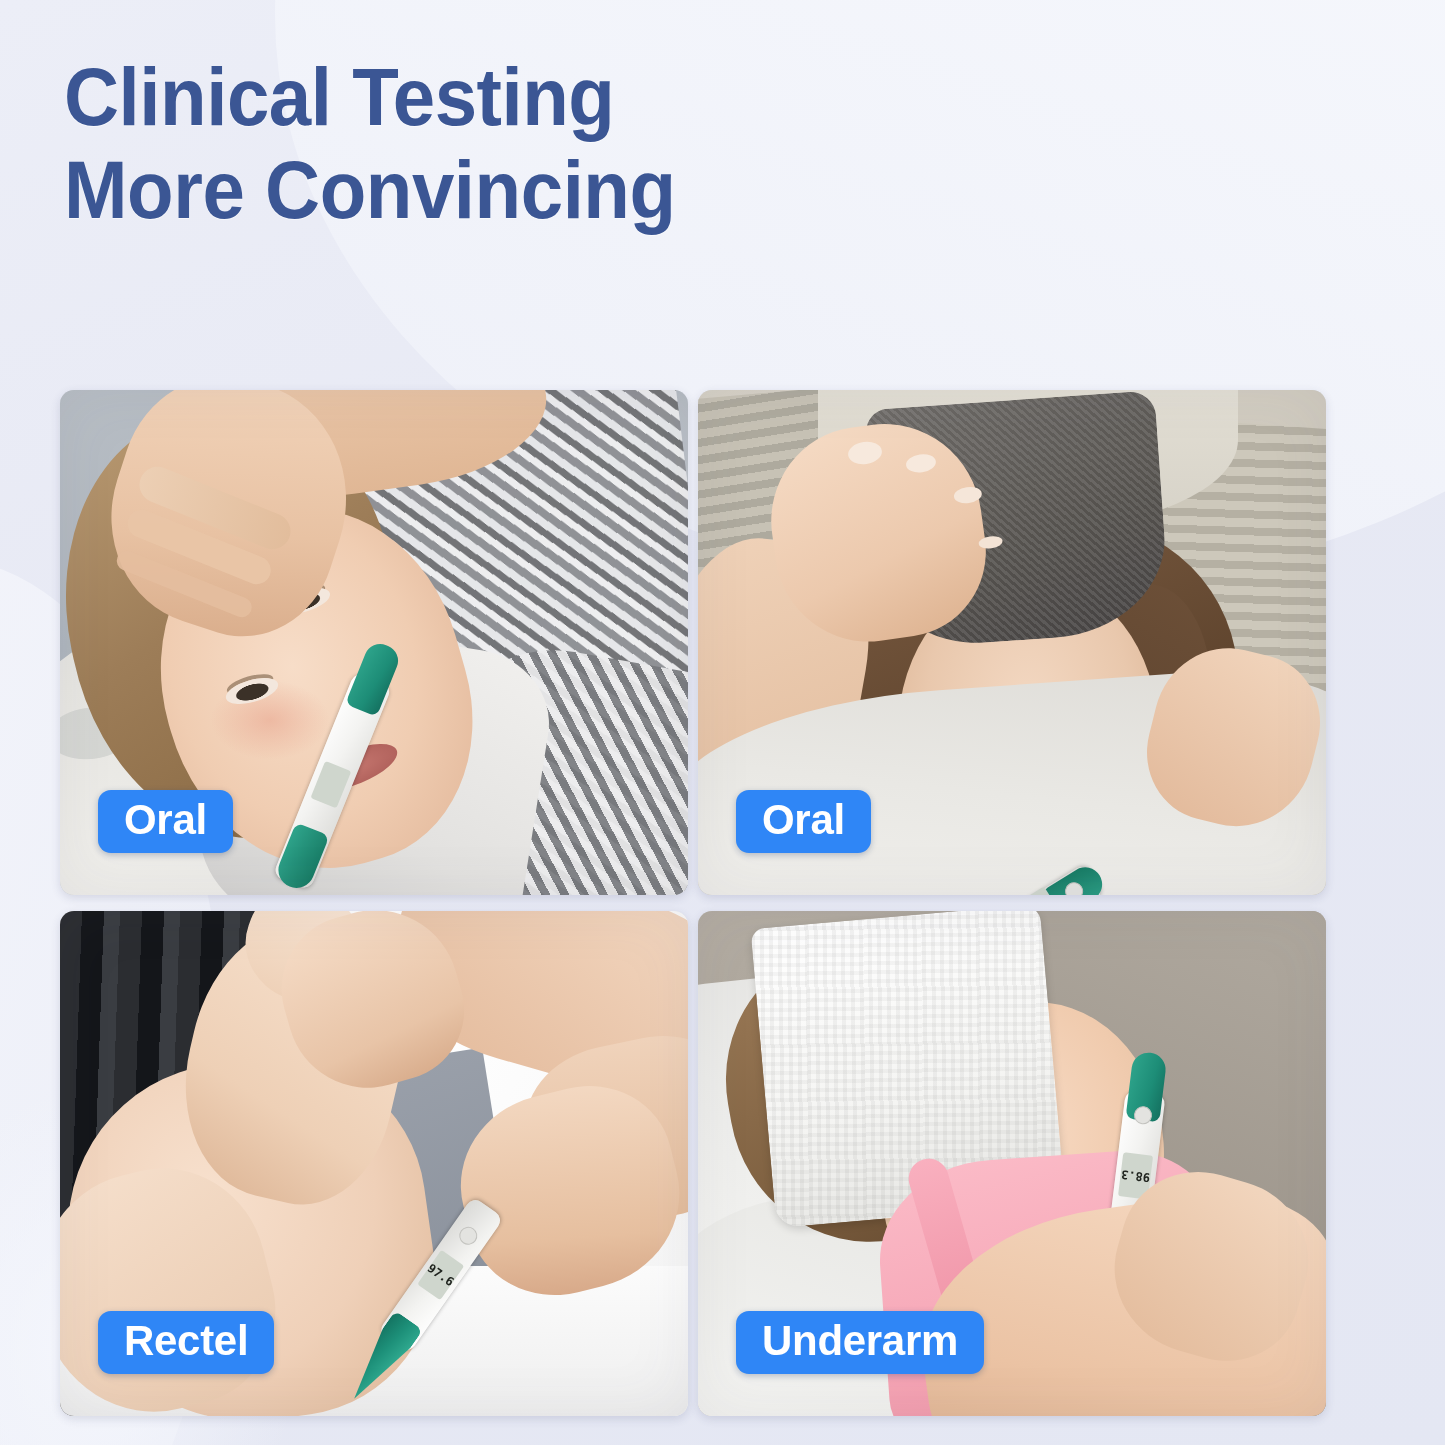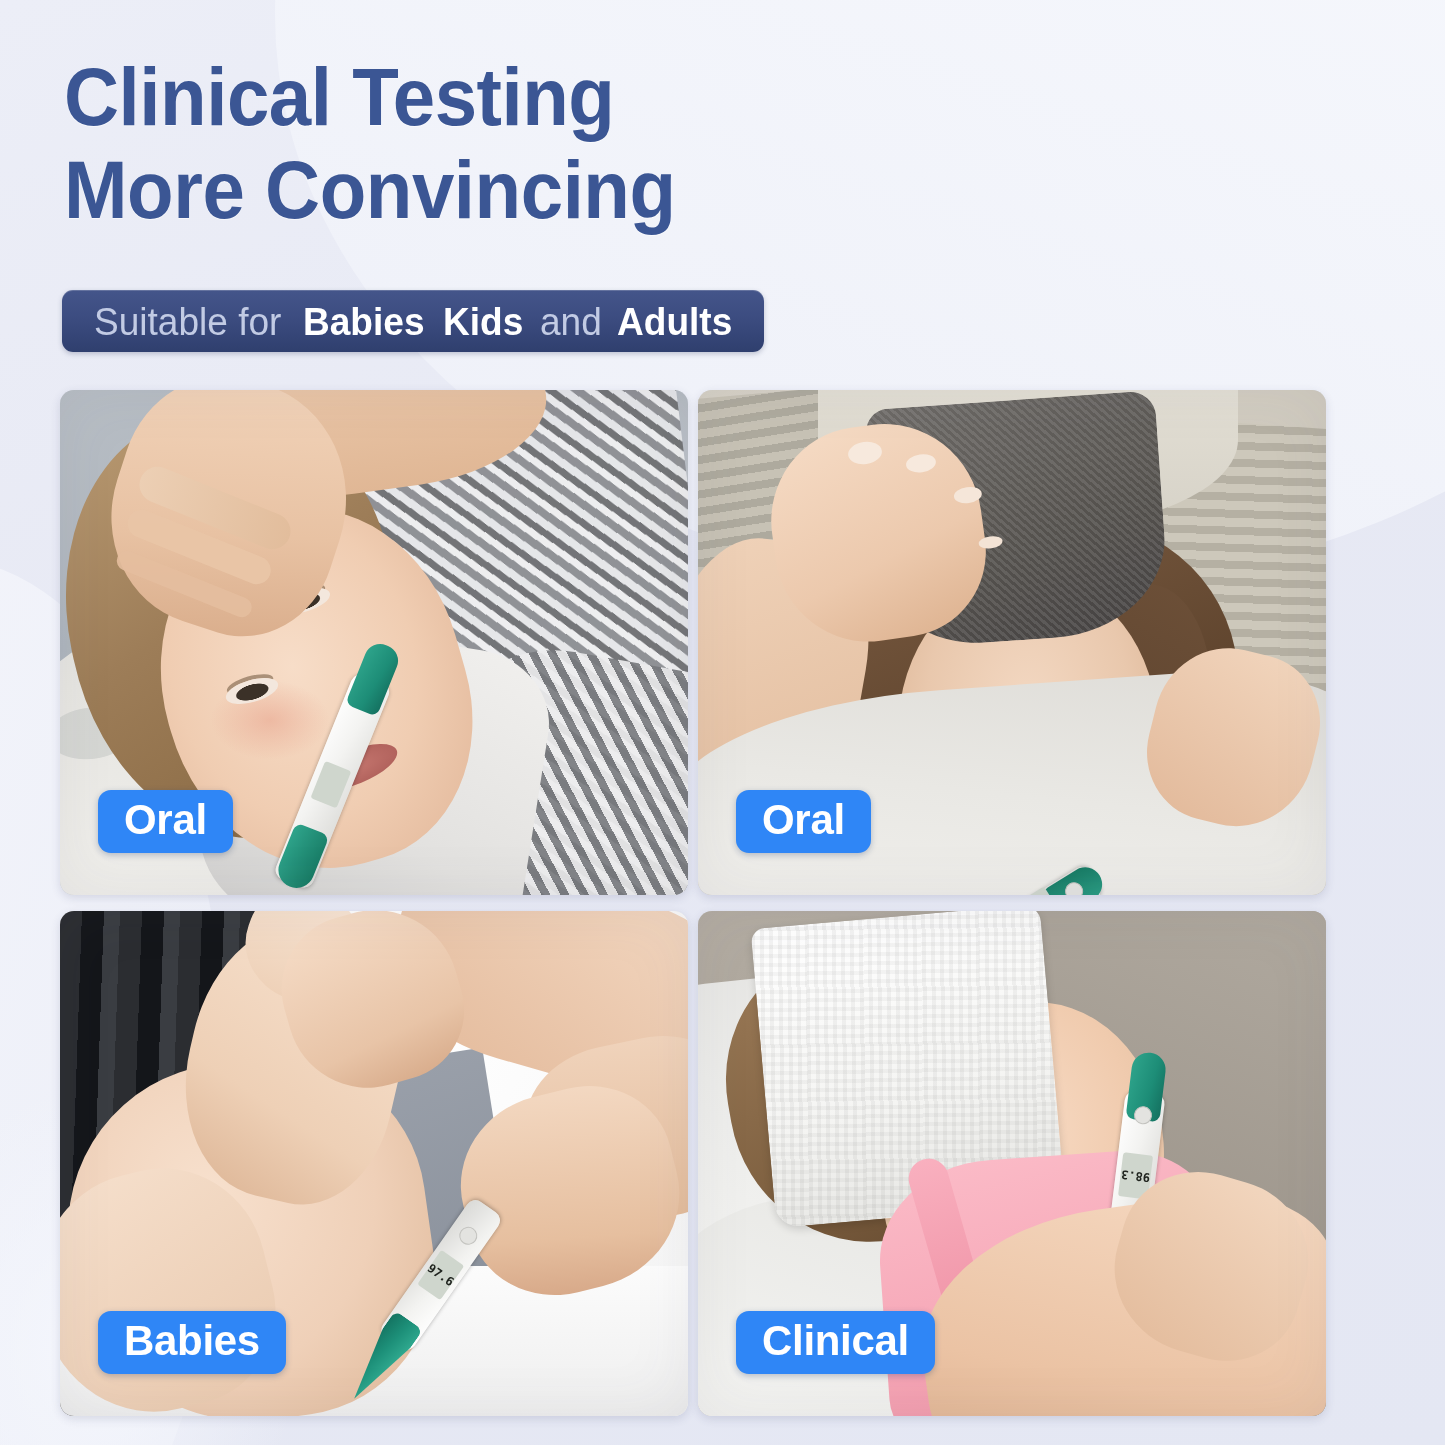--- a/index.html
+++ b/index.html
@@ -515,31 +515,20 @@
 
   <div class="swoosh-tr"></div>
   <div class="swoosh-left"></div>
   <div class="swoosh-bl"></div>
 
   <div class="headline">
     <span class="headline-line">Clinical Testing</span>
     <span class="headline-line">More Convincing</span>
   </div>
 
-  <div class="banner">
-    <span class="banner-txt banner-light">Suitable for</span>
-    <span class="banner-sp"></span>
-    <span class="banner-txt banner-bold">Babies</span>
-    <span class="banner-sp"></span>
-    <span class="banner-txt banner-bold">Kids</span>
-    <span class="banner-sp"></span>
-    <span class="banner-txt banner-light">and</span>
-    <span class="banner-sp"></span>
-    <span class="banner-txt banner-bold">Adults</span>
-  </div>
 
   <div class="grid">
 
     <div class="card">
       <div class="ph">
         <div class="layer c1-bg"></div>
         <div class="layer c1-blanket"></div>
         <div class="layer c1-blanket2"></div>
         <div class="layer c1-pillow"></div>
         <div class="layer c1-pillowdots"></div>
@@ -609,21 +598,21 @@
         <div class="layer c3-arm2"></div>
         <div class="layer c3-hand2"></div>
         <div class="therm c3-therm">
           <div class="body"></div>
           <div class="tip"></div>
           <div class="lcd">97.6</div>
           <div class="btn"></div>
         </div>
         <div class="vignette"></div>
       </div>
-      <div class="pill">Babies</div>
+      <div class="pill">Rectel</div>
     </div>
 
     <div class="card">
       <div class="ph">
         <div class="layer c4-bg"></div>
         <div class="layer c4-wall"></div>
         <div class="layer c4-pillow"></div>
         <div class="layer c4-pillow2"></div>
         <div class="layer c4-hair"></div>
         <div class="layer c4-face"></div>
@@ -637,17 +626,17 @@
         <div class="therm c4-therm">
           <div class="body"></div>
           <div class="tip"></div>
           <div class="lcd">98.3</div>
           <div class="btn"></div>
         </div>
         <div class="layer c4-armbig"></div>
         <div class="layer c4-hand"></div>
         <div class="vignette"></div>
       </div>
-      <div class="pill">Clinical</div>
+      <div class="pill">Underarm</div>
     </div>
 
   </div>
 </div>
 
 </body></html>

